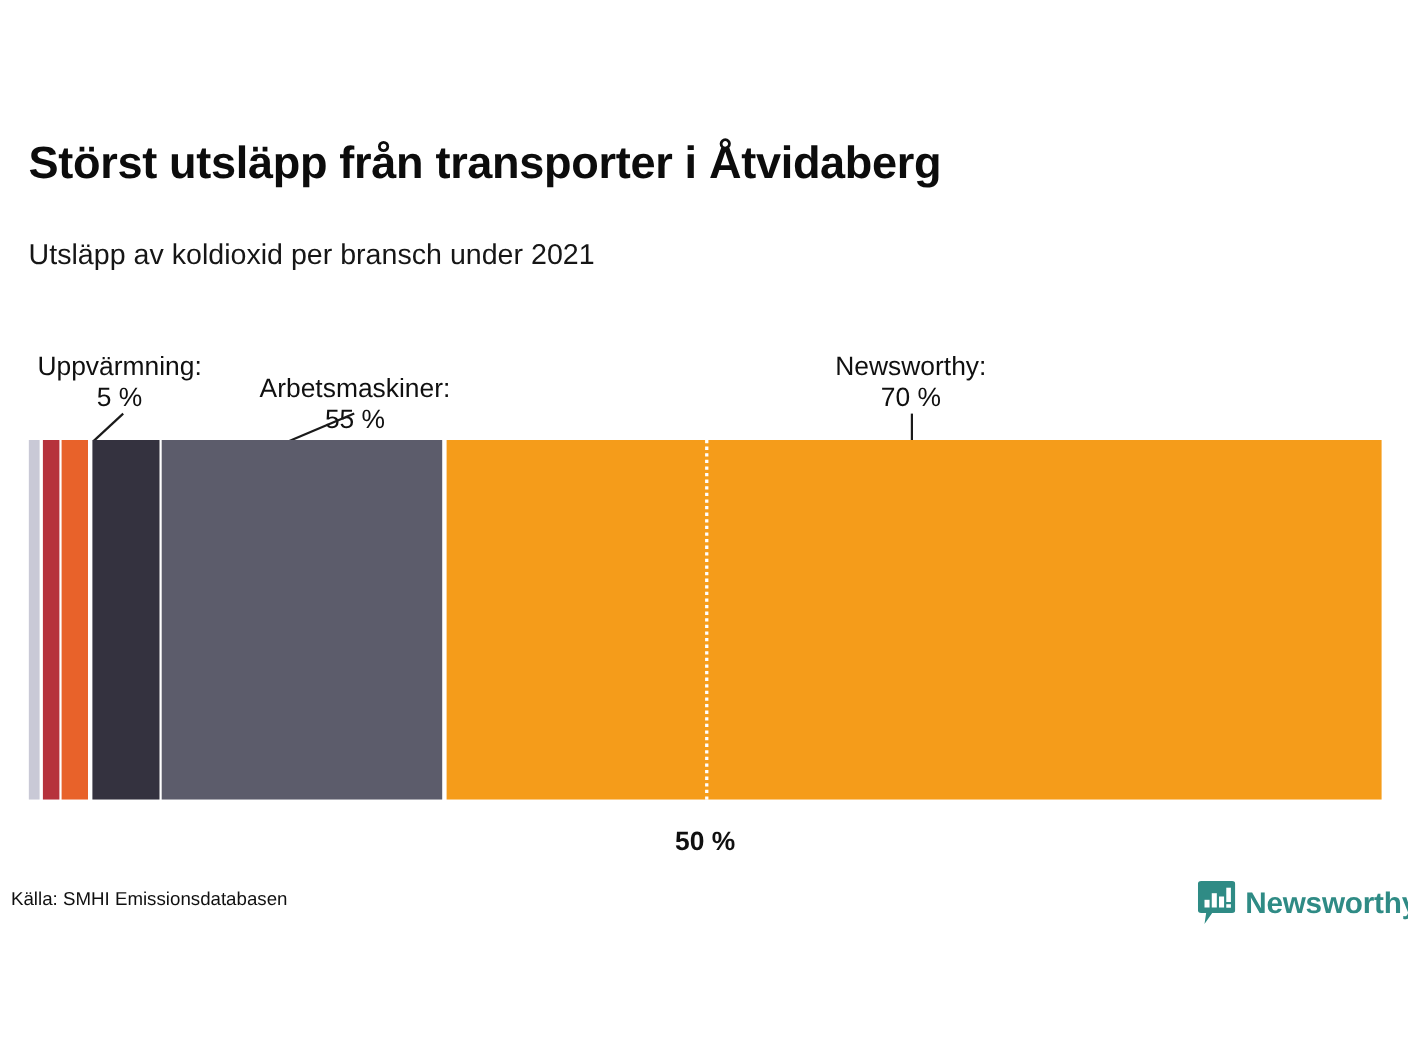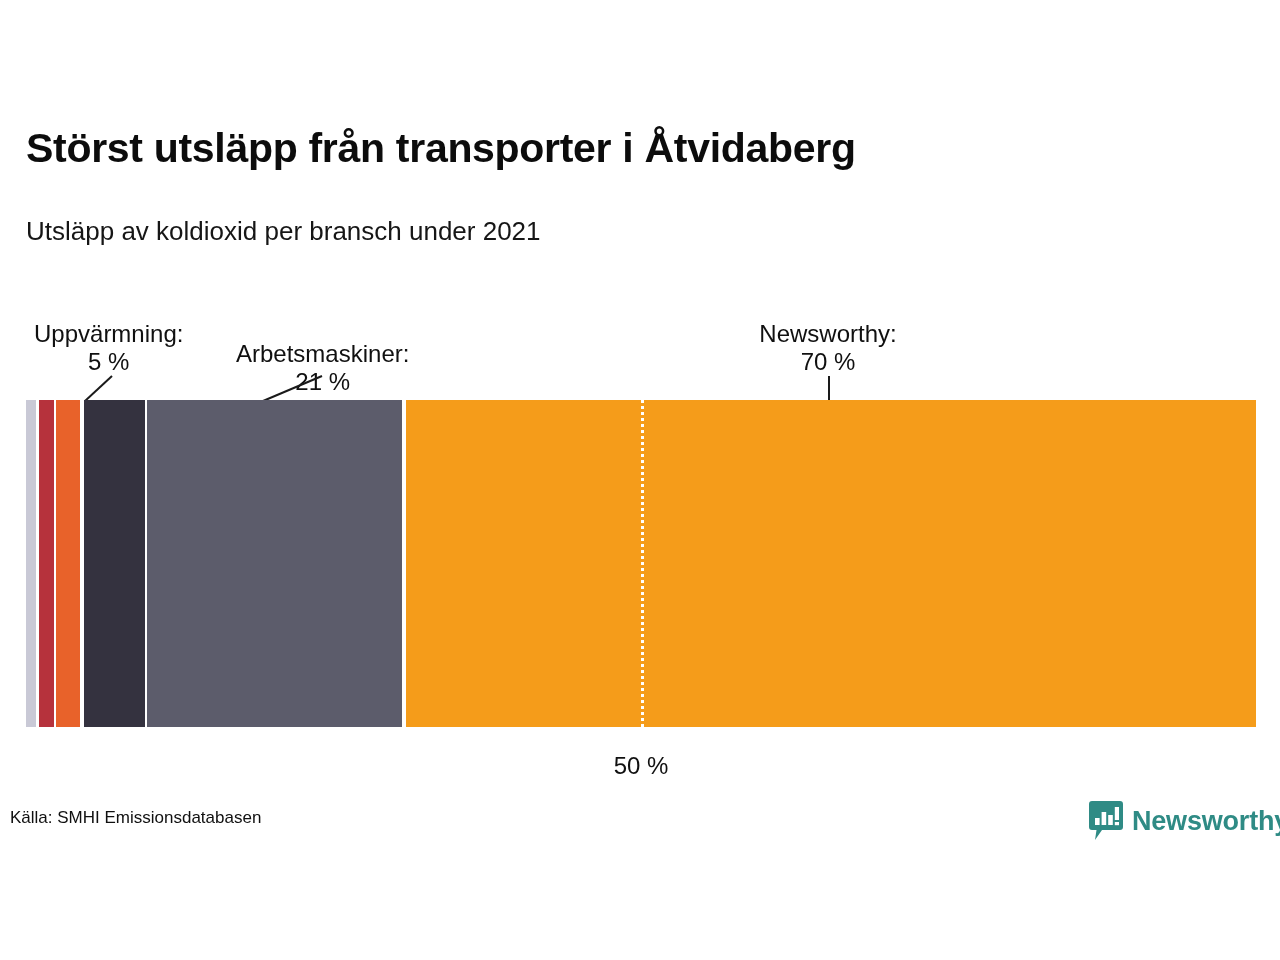--- a/index.html
+++ b/index.html
@@ -144,21 +144,21 @@
   <div class="callout" id="callout-uppvarmning" style="left:34px; top:320px;">
     <span class="callout-name">Uppvärmning:</span>
     <span class="callout-value">5 %</span>
   </div>
   <svg class="leader-svg" id="leader-uppvarmning" style="left:84px; top:376px;" width="30" height="26">
     <line x1="28" y1="0" x2="1" y2="25" stroke="#1a1a1a" stroke-width="2"></line>
   </svg>
 
   <div class="callout" id="callout-arbetsmaskiner" style="left:236px; top:320px;margin-top:20px;">
     <span class="callout-name">Arbetsmaskiner:</span>
-    <span class="callout-value">21 %</span>
+    <span class="callout-value">55 %</span>
   </div>
   <svg class="leader-svg" id="leader-arbetsmaskiner" style="left:262px; top:376px;" width="62" height="26">
     <line x1="60" y1="0" x2="1" y2="25" stroke="#1a1a1a" stroke-width="2"></line>
   </svg>
 
   <div class="callout align-center" id="callout-transporter" style="left:828px; top:320px;">
     <span class="callout-name">Newsworthy:</span>
     <span class="callout-value">70 %</span>
   </div>
   <svg class="leader-svg" id="leader-transporter" style="left:828px; top:376px;" width="2" height="24">
@@ -173,21 +173,21 @@
     <div class="bar-segment" id="seg-orangered" style="left: 30px; width: 24px; background: rgb(232, 98, 42);"></div>
 
     <div class="bar-segment" id="seg-uppvarmning" style="left: 58px; width: 61px; background: rgb(52, 50, 63);"></div>
 
     <div class="bar-segment" id="seg-arbetsmaskiner" style="left: 121px; width: 255px; background: rgb(92, 92, 107);"></div>
 
     <div class="bar-segment" id="seg-transporter" style="left: 380px; width: 851px; background: rgb(245, 156, 26);"></div>
   </div>
 
   <div id="reference-line-50" style="left: 641px; border-left-color: rgb(255, 255, 255);"></div>
-  <div id="reference-label-50" style="left:641px;">50 %</div>
+  <div id="reference-label-50" style="left:641px;font-weight:bold;">50 %</div>
 
   <div id="source-note">Källa: SMHI Emissionsdatabasen</div>
 
   <div id="brand-logo">
     <div id="brand-mark">
       <svg width="34" height="40" viewBox="0 0 34 40" aria-hidden="true">
         <path d="M3,0 H31 A3,3 0 0 1 34,3 V26 A3,3 0 0 1 31,29 H13 L6,39 L7.5,29 H3 A3,3 0 0 1 0,26 V3 A3,3 0 0 1 3,0 Z" fill="#2f8b85"></path>
         <rect x="6" y="17" width="4.6" height="7" fill="#ffffff"></rect>
         <rect x="12.6" y="11" width="4.6" height="13" fill="#ffffff"></rect>
         <rect x="19.2" y="14" width="4.6" height="10" fill="#ffffff"></rect>

